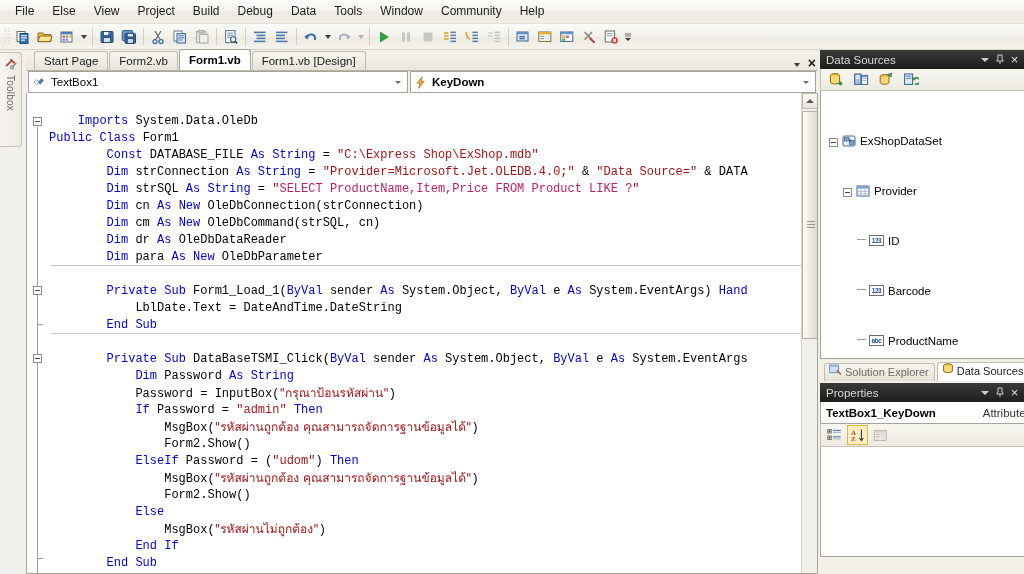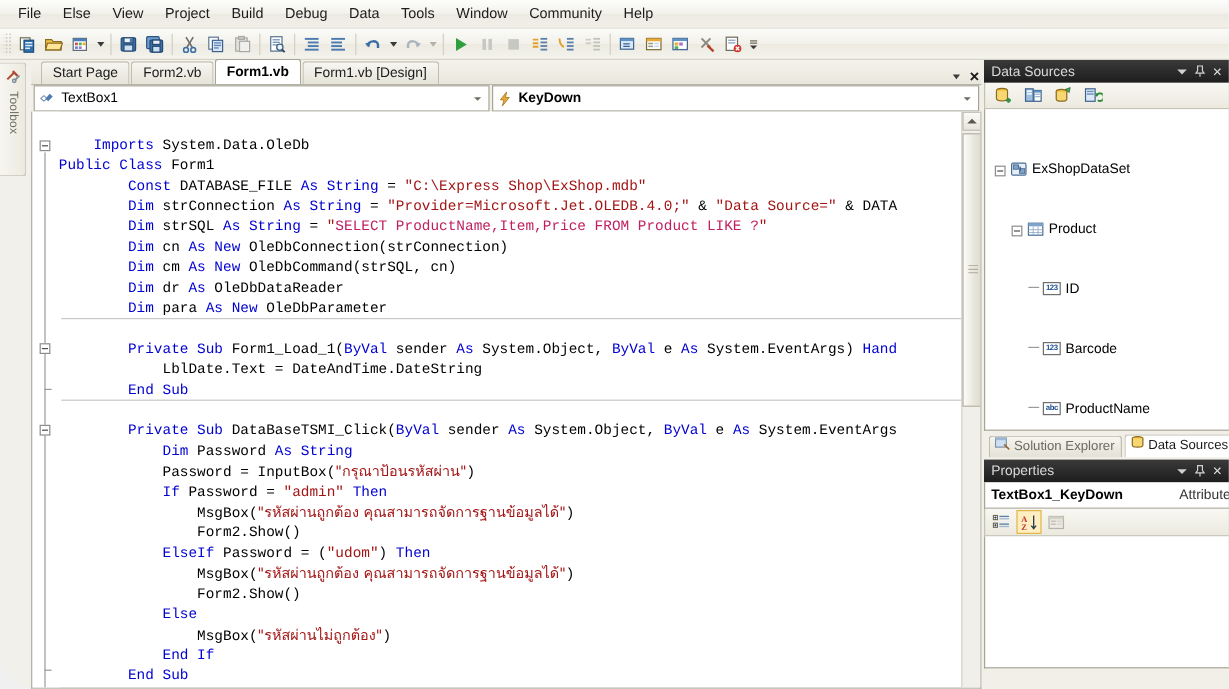--- a/index.html
+++ b/index.html
@@ -623,21 +623,21 @@
 
       <div class="tnode" style="padding-left:18px">
         <span class="texp"></span>
         <span class="ticon">
           <svg width="14" height="12" viewBox="0 0 14 12">
             <rect x="1" y="1" width="12" height="10" fill="#fff" stroke="#4a6d95"></rect>
             <rect x="1" y="1" width="12" height="2.6" fill="#7fa4cc"></rect>
             <path d="M5 3.6 V11 M9 3.6 V11 M1 6.4 H13 M1 8.8 H13" stroke="#8fa8c3" stroke-width=".7"></path>
           </svg>
         </span>
-        <span>Product</span>
+        <span>Provider</span>
       </div>
 
       <div class="tnode" style="padding-left:32px">
         <span class="tdash"></span>
         <span class="ticon">
           <span class="typebox">123</span>
         </span>
         <span>ID</span>
       </div>
       <div class="tnode" style="padding-left:32px">

